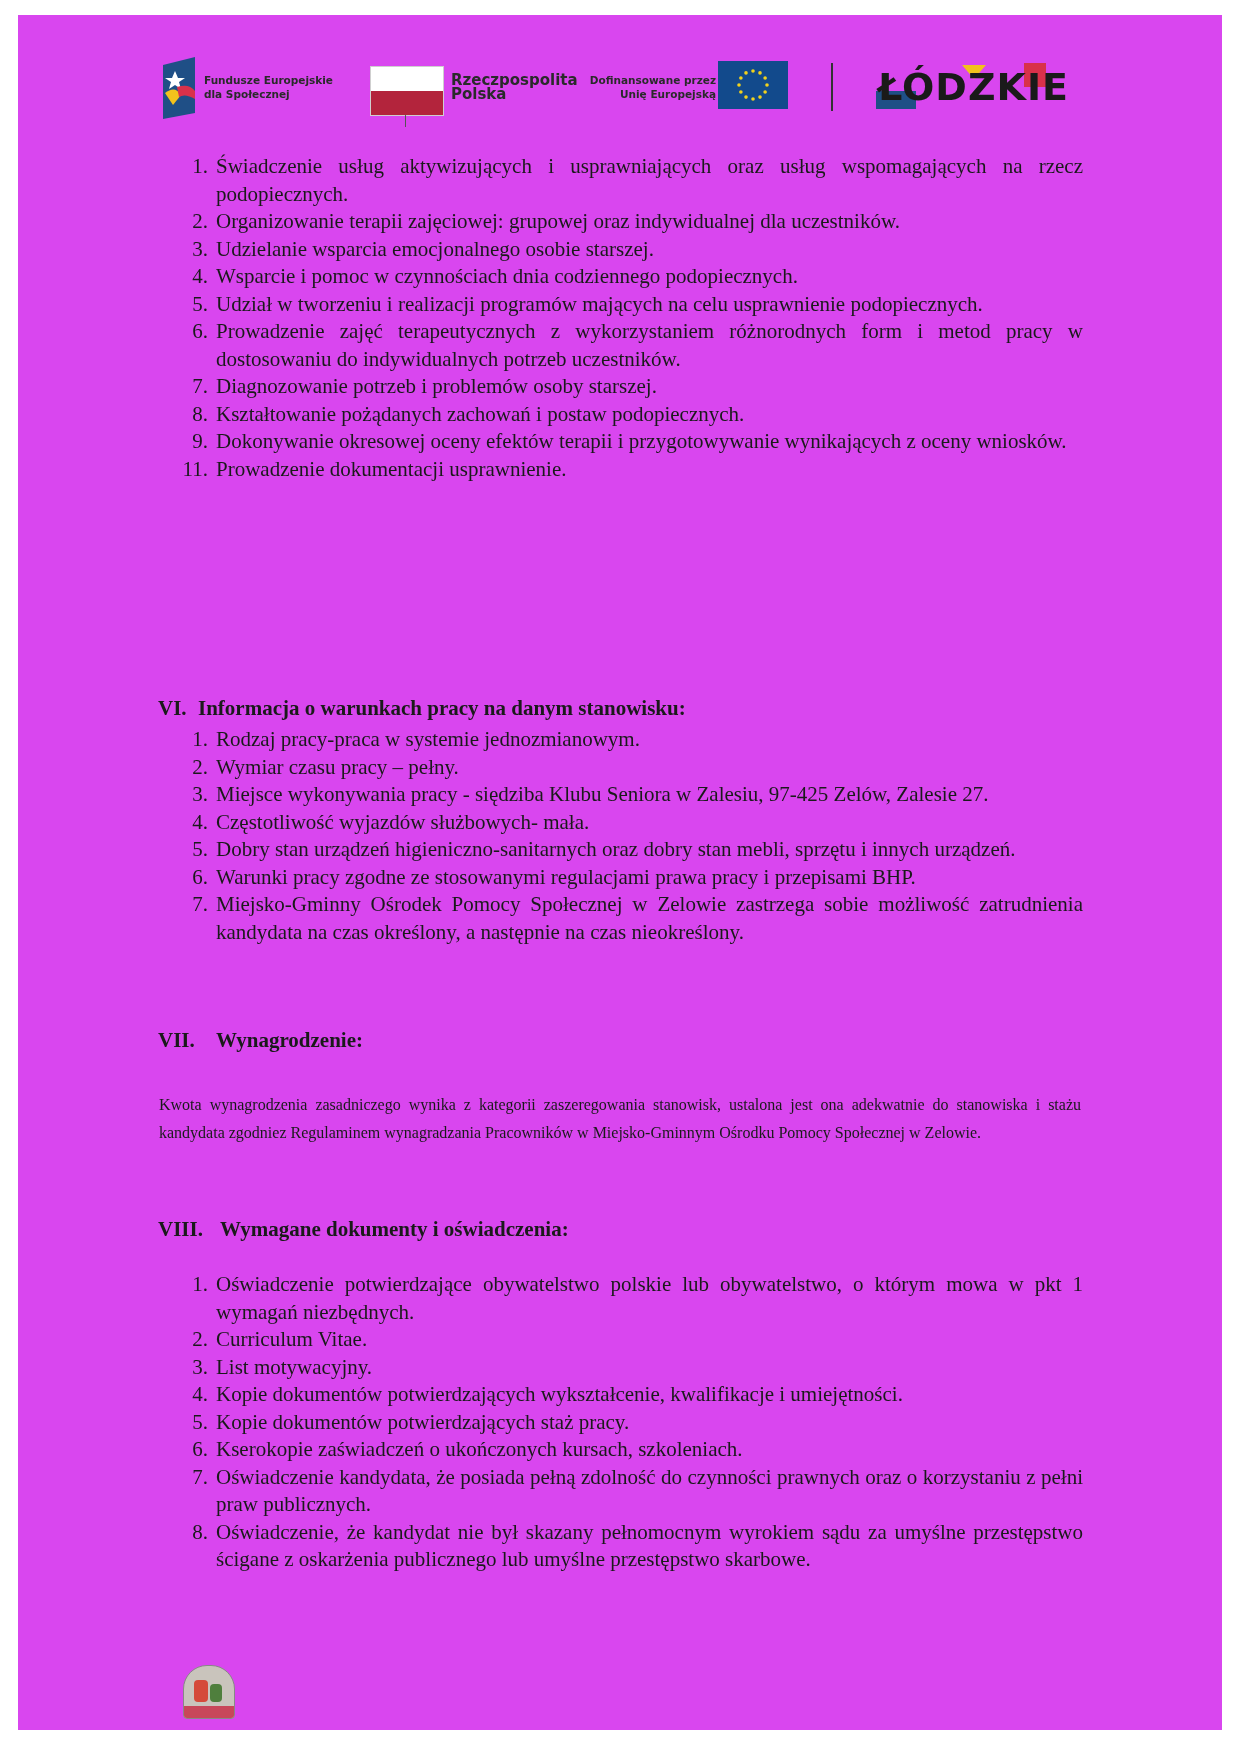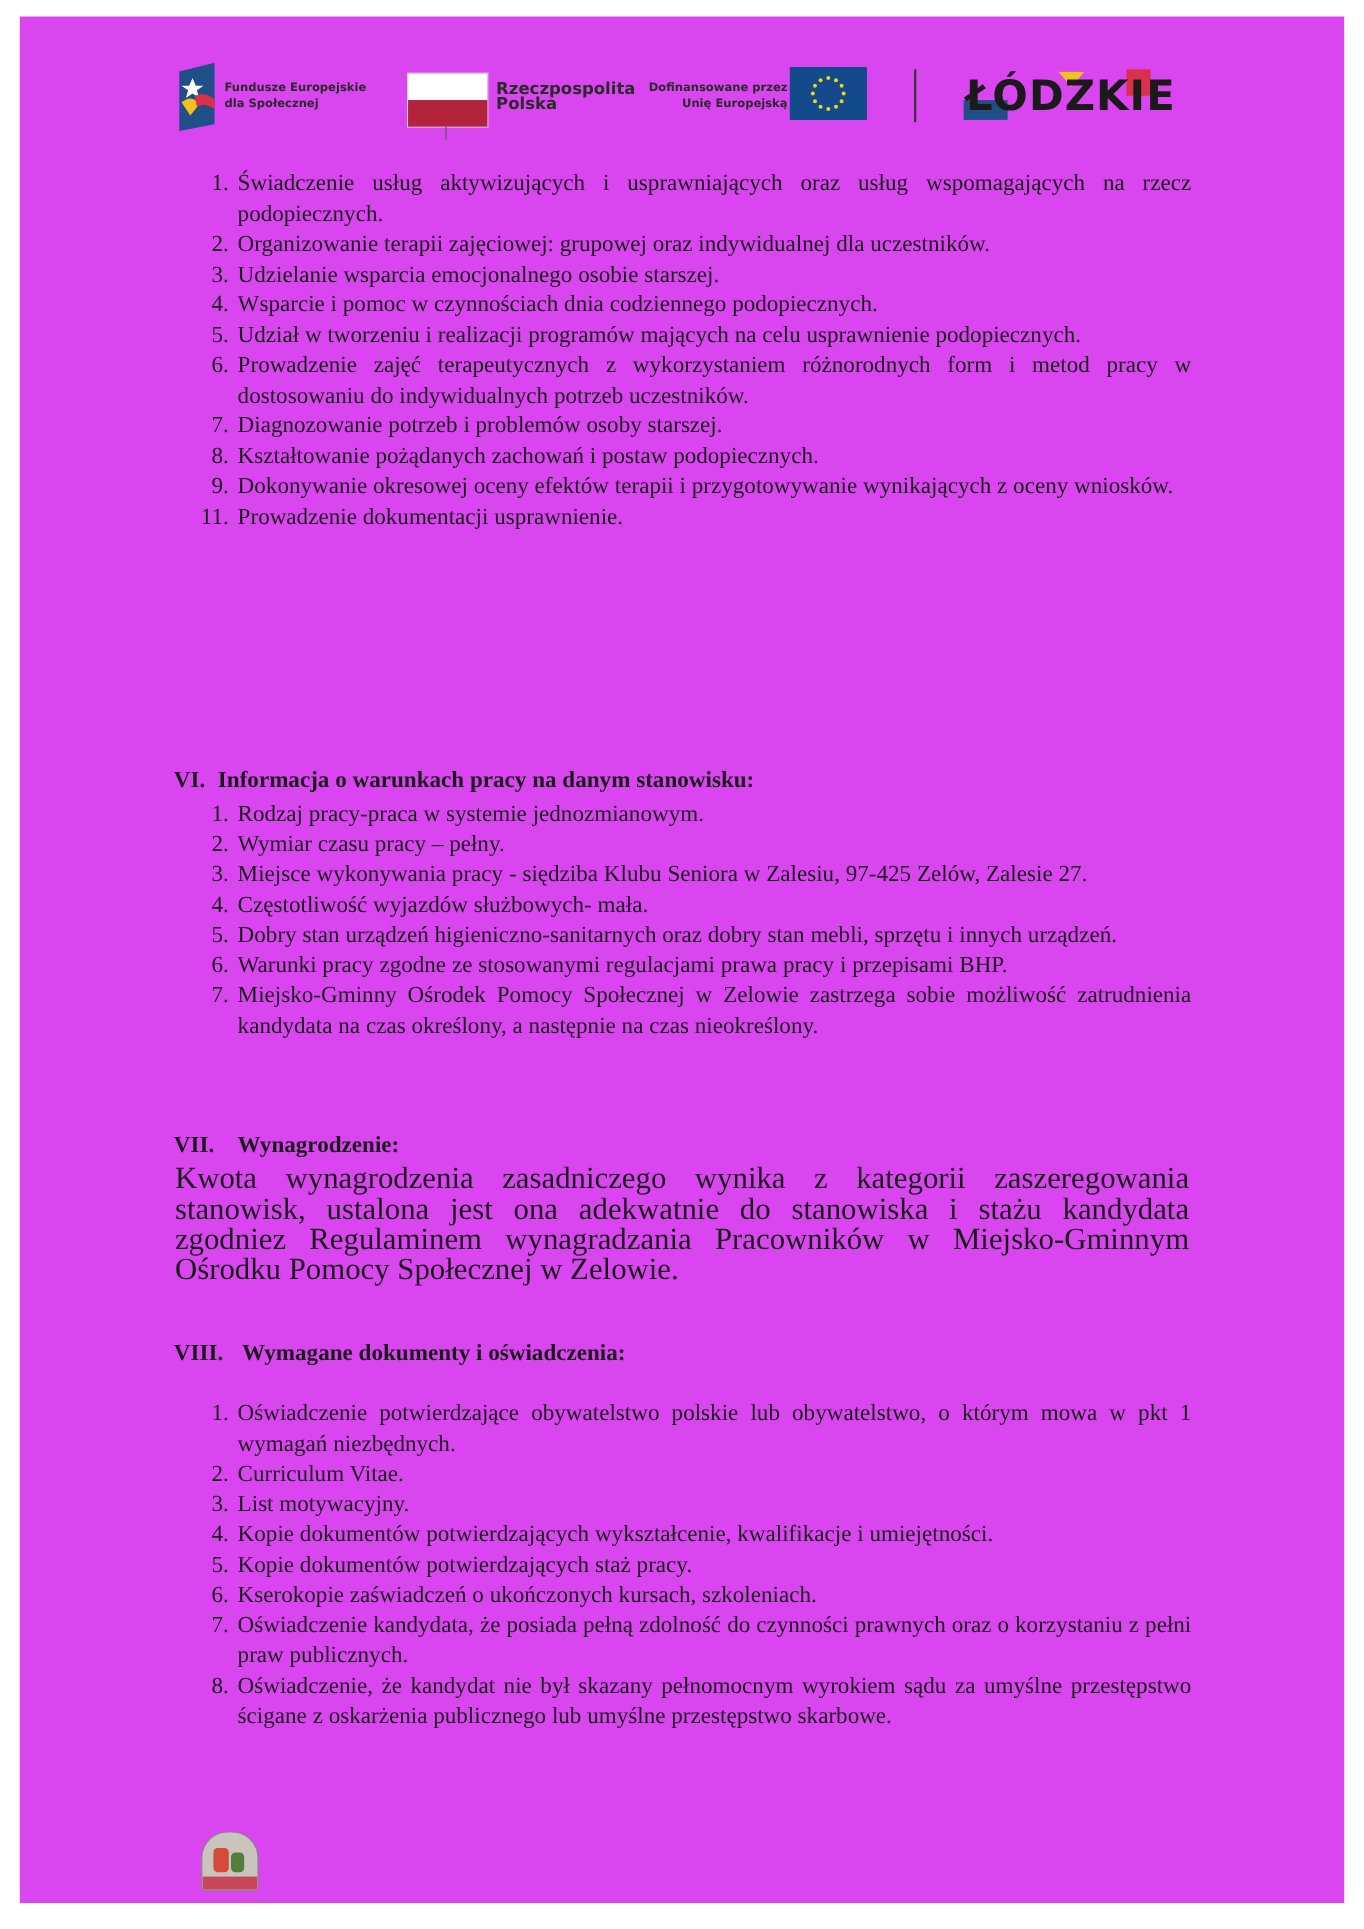--- a/index.html
+++ b/index.html
@@ -26,21 +26,21 @@
   .lodzkie .blue { position: absolute; left: 0; top: 32px; width: 40px; height: 18px; background: #1f4f86; }
   .lodzkie .yellow { position: absolute; left: 86px; top: 6px; width: 24px; height: 14px; background: #f2c21c; clip-path: polygon(0 0, 100% 0, 50% 100%); }
   .lodzkie .red { position: absolute; left: 148px; top: 4px; width: 22px; height: 24px; background: #d9314a; }
   .lodzkie .word { position: absolute; left: 2px; top: 6px; font-family: "DejaVu Sans", sans-serif; font-size: 38px; letter-spacing: 1px; color: #1a1a1a; font-weight: 700; line-height: 44px; }
   .ol { position: absolute; left: 150px; width: 915px; font-size: 21px; line-height: 27.5px; }
   .li { display: flex; text-align: justify; }
   .li .num { width: 48px; flex: none; text-align: right; padding-right: 8px; box-sizing: border-box; }
   .li .txt { flex: 1; text-align: justify; }
   .heading { position: absolute; left: 140px; font-size: 21px; font-weight: bold; line-height: 28px; }
   .heading .roman { display: inline-block; min-width: 40px; }
-  .para { position: absolute; left: 141px; width: 922px; font-size: 28px; line-height: 27.5px; text-align: justify; }
+  .para { position: absolute; left: 141px; width: 922px; font-size: 16px; line-height: 27.5px; text-align: justify; margin-top: 33px; }
 
   
   .footer-logo { position: absolute; left: 165px; top: 1650px; width: 50px; height: 52px; border-radius: 24px 24px 4px 4px; background: #c9c4bc; border: 1px solid #888; overflow: hidden; }
   .footer-logo .fig1 { position: absolute; left: 10px; top: 14px; width: 14px; height: 22px; background: #d54a3a; border-radius: 4px; }
   .footer-logo .fig2 { position: absolute; left: 26px; top: 18px; width: 12px; height: 18px; background: #4f7f3d; border-radius: 4px; }
   .footer-logo .band { position: absolute; left: 0; bottom: 0; width: 100%; height: 12px; background: #c8475a; }
   .footer-text { position: absolute; left: 233px; top: 1659px; font-family: "Liberation Serif", serif; font-size: 9.5px; line-height: 12px; color: #333; }
   .footer-text .title { text-decoration: underline; font-size: 11px; }
 </style>
 </head>

